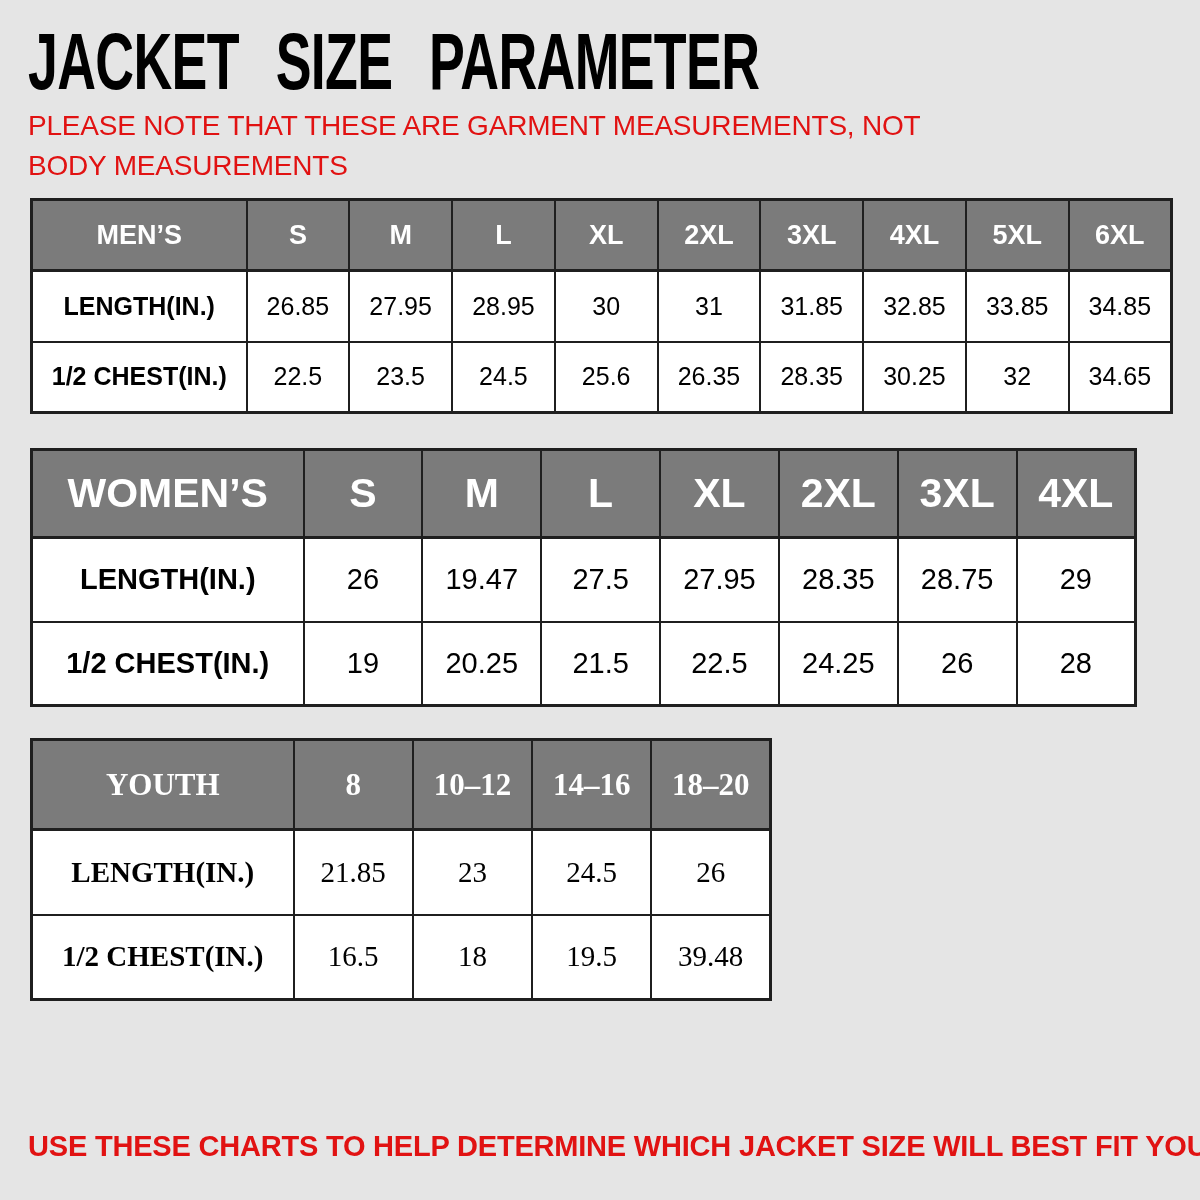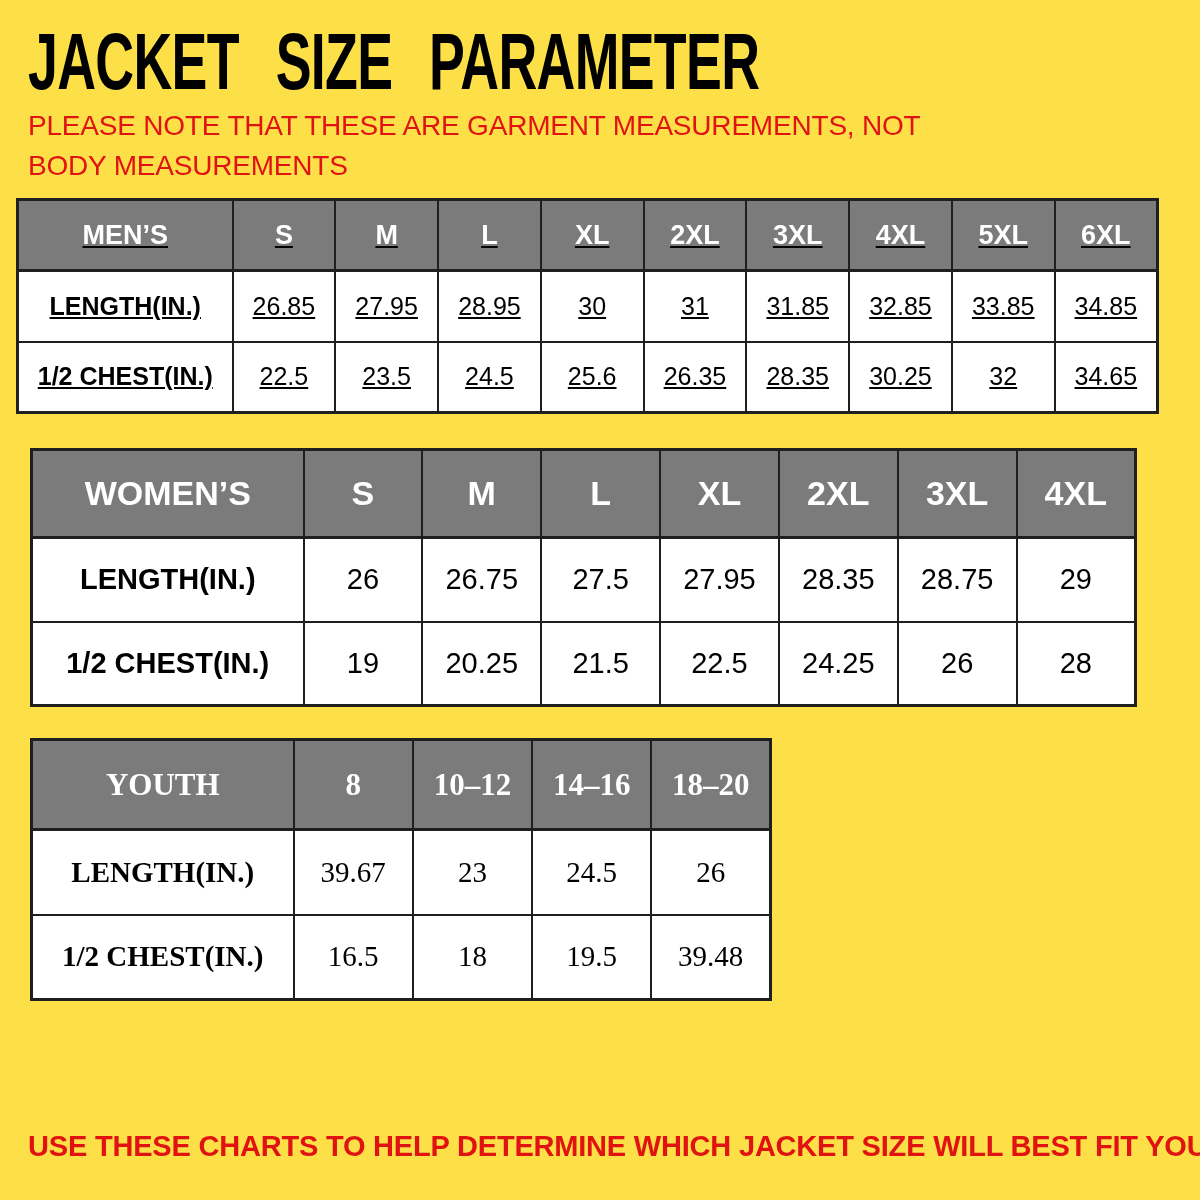--- a/index.html
+++ b/index.html
@@ -1,21 +1,21 @@
 <!DOCTYPE html>
 <html><head>
 <meta charset="utf-8">
 <style>
   * { margin: 0; padding: 0; box-sizing: border-box; }
   html, body { background: #ffffff; }
   .page {
     position: relative;
     width: 1200px;
     height: 1200px;
-    background: #fde047;
+    background: #e5e5e5;
     font-family: "Liberation Sans", sans-serif;
     overflow: hidden;
   }
   .page-title {
     position: absolute;
     left: 28px;
     top: 22px;
     font-size: 79px;
     font-weight: bold;
     color: #000000;
@@ -31,21 +31,21 @@
     left: 28px;
     top: 106px;
     width: 930px;
     font-size: 28px;
     font-weight: normal;
     color: #e11212;
     line-height: 1.43;
     letter-spacing: -0.2px;
   }
   .table-wrap { position: absolute; }
-  .table-wrap-mens   { left: 16px; top: 198px; width: 1143px; text-decoration: underline; }
+  .table-wrap-mens   { left: 30px; top: 198px; width: 1143px; }
   .table-wrap-womens { left: 30px; top: 448px; width: 1107px; }
   .table-wrap-youth  { left: 30px; top: 738px; width: 742px; font-family: Liberation Serif, serif;  }
 
   table.size-table {
     border-collapse: collapse;
     table-layout: fixed;
     width: 100%;
     border: 3px solid #1f1f1f;
   }
   table.size-table th, table.size-table td {
@@ -66,21 +66,21 @@
   }
   table.size-table tbody td {
     font-weight: normal;
     color: #000000;
   }
   
   [data-table="mens"] thead th { height: 71px; font-size: 27px; }
   [data-table="mens"] tbody th, [data-table="mens"] tbody td { height: 71px; font-size: 25px; }
   [data-table="mens"] .cat-col { width: 215px; }
   
-  [data-table="womens"] thead th { height: 88px; font-size: 34px; }
+  [data-table="womens"] thead th { height: 88px; font-size: 41px; }
   [data-table="womens"] tbody th, [data-table="womens"] tbody td { height: 84px; font-size: 29px; }
   [data-table="womens"] .cat-col { width: 272px; }
   
   [data-table="youth"] thead th { height: 90px; font-size: 31px; }
   [data-table="youth"] tbody th, [data-table="youth"] tbody td { height: 85px; font-size: 29px; }
   [data-table="youth"] .cat-col { width: 262px; }
 
   .footer-paragraph {
     position: absolute;
     left: 28px;
@@ -190,21 +190,21 @@
             <th>XL</th>
             <th>2XL</th>
             <th>3XL</th>
             <th>4XL</th>
           </tr>
         </thead>
         <tbody>
           <tr>
             <th>LENGTH(IN.)</th>
             <td>26</td>
-            <td>26.75</td>
+            <td>19.47</td>
             <td>27.5</td>
             <td>27.95</td>
             <td>28.35</td>
             <td>28.75</td>
             <td>29</td>
           </tr>
           <tr>
             <th>1/2 CHEST(IN.)</th>
             <td>19</td>
             <td>20.25</td>
@@ -232,21 +232,21 @@
             <th>YOUTH</th>
             <th>8</th>
             <th>10–12</th>
             <th>14–16</th>
             <th>18–20</th>
           </tr>
         </thead>
         <tbody>
           <tr>
             <th>LENGTH(IN.)</th>
-            <td>39.67</td>
+            <td>21.85</td>
             <td>23</td>
             <td>24.5</td>
             <td>26</td>
           </tr>
           <tr>
             <th>1/2 CHEST(IN.)</th>
             <td>16.5</td>
             <td>18</td>
             <td>19.5</td>
             <td>39.48</td>

